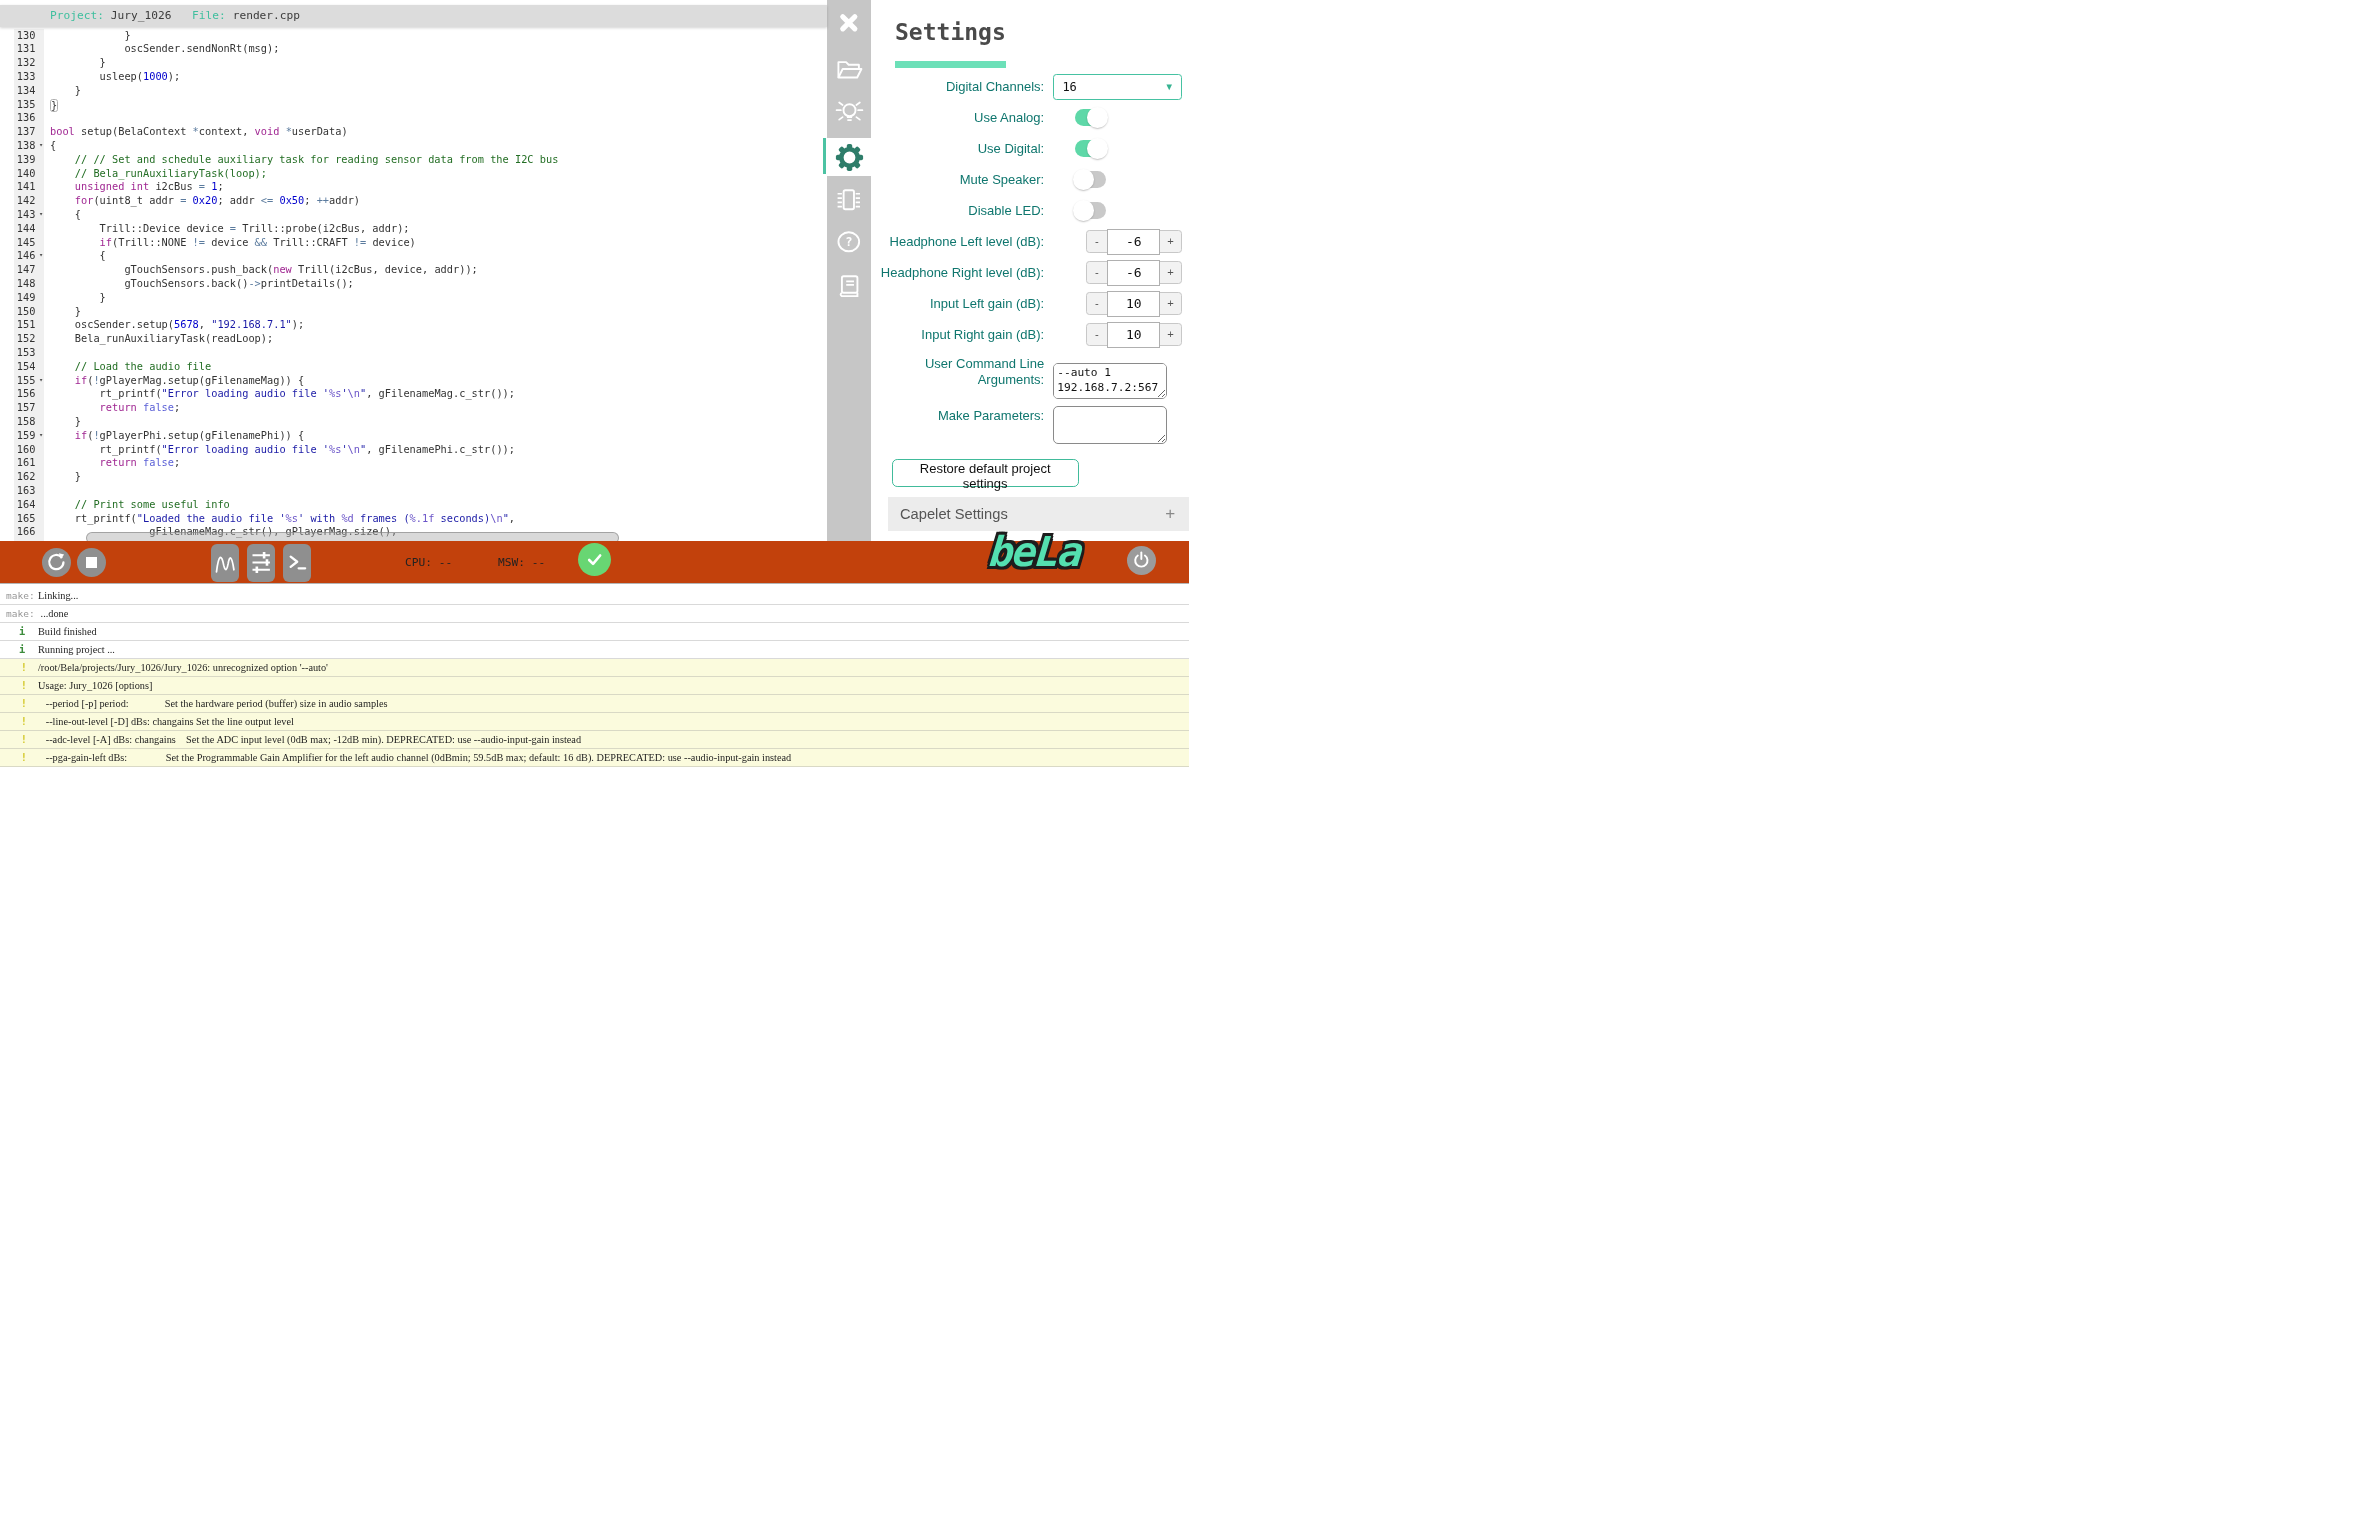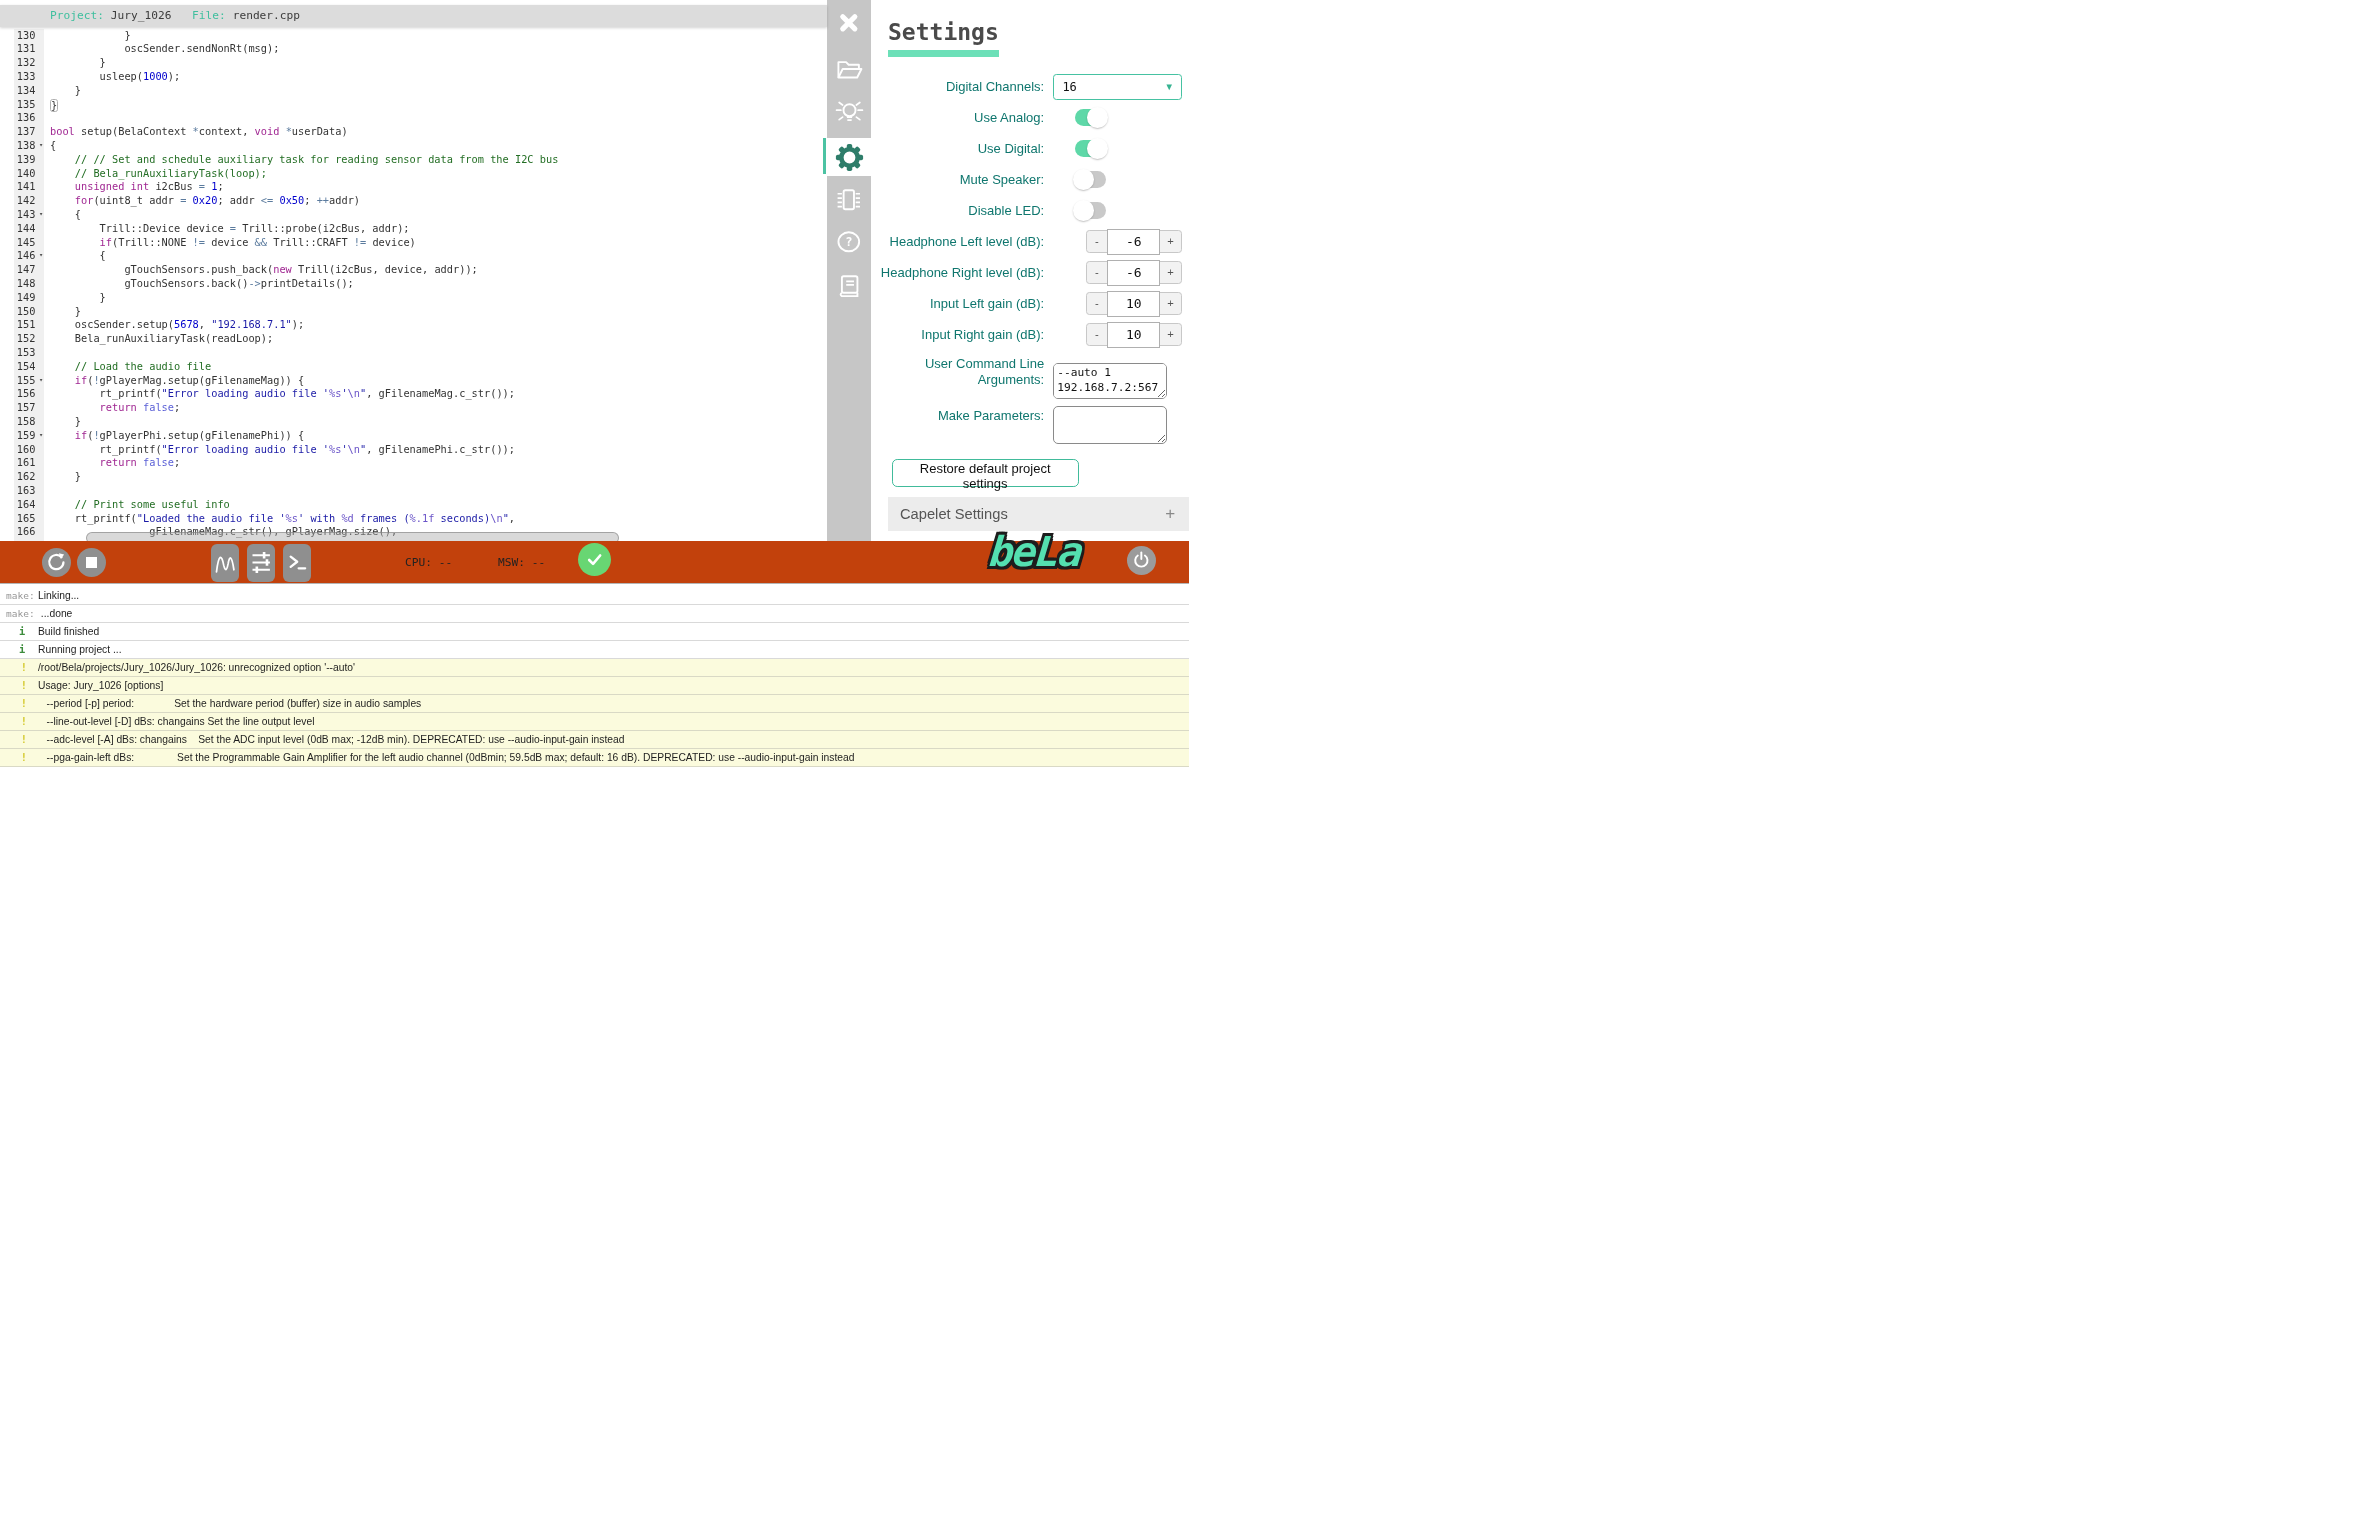--- a/index.html
+++ b/index.html
@@ -39,22 +39,22 @@
 
   
   #iconbar{position:absolute;left:827px;top:0;width:44px;height:541px;background:#c6c6c6;z-index:4;}
   .ibtn{position:absolute;left:0;width:44px;height:38px;display:flex;align-items:center;justify-content:center;}
   .ibtn.active{background:#fff;}
   #active-accent{position:absolute;left:823px;top:138px;width:3.4px;height:36px;background:#4cc3a3;z-index:5;}
   .ibtn svg{display:block;}
 
   
   #panel{position:absolute;left:871px;top:0;width:318px;height:541px;background:#fff;z-index:3;}
-  #settings-title{position:absolute;left:17px;top:20.7px;font-family:"DejaVu Sans Mono",monospace;
-      font-weight:bold;font-size:23px;color:#4a4a4a;line-height:1.0;padding-bottom:6px;
+  #settings-title{position:absolute;left:24px;top:20.7px;font-family:"DejaVu Sans Mono",monospace;
+      font-weight:bold;font-size:23px;color:#4a4a4a;line-height:1.0;padding-bottom:17px;
       border-bottom:7.8px solid #6ce0b8;}
   #srows{position:absolute;left:5.2px;top:71px;width:308px;}
   .srow{display:flex;align-items:center;height:31px;}
   .srow.ta1{height:43px;}
   .srow.ta2{height:45px;}
   .slabel{width:168px;text-align:right;color:#0f766e;font-size:13px;line-height:1.2;flex:none;}
   .sctrl{width:129px;margin-left:8.6px;flex:none;display:flex;align-items:center;}
   .select{width:129px;height:26px;box-sizing:border-box;border:1.7px solid #46c2a2;border-radius:3.4px;
           background:#fff;display:flex;align-items:center;}
   .select .sval{font-family:"DejaVu Sans Mono",monospace;font-size:12px;color:#111;margin-left:8.6px;flex:1;}
@@ -109,21 +109,21 @@
   
   #console{position:absolute;left:0;top:584px;width:1189px;height:183px;background:#fff;}
   #crows{position:absolute;left:0;top:2.6px;right:0;}
   .crow{display:flex;align-items:center;height:18px;box-sizing:border-box;
      border-bottom:0.9px solid #d9d9d9;background:#fff;}
   .crow.warn{background:#fbfbdd;border-bottom-color:#d9d9c5;}
   .cpre{width:38px;flex:none;font-family:"DejaVu Sans Mono",monospace;font-size:9.5px;
      color:#979797;padding-left:6px;box-sizing:border-box;}
   .crow.info .cpre{padding-left:19px;color:#3c8c3c;font-weight:bold;font-size:10.3px;}
   .crow.warn .cpre{padding-left:20.7px;color:#d4c92e;font-weight:bold;font-size:10.3px;}
-  .cmsg{font-family:Liberation Sans, sans-serif;font-size:10.3px;color:#1e1e1e;white-space:pre;}
+  .cmsg{font-family:Liberation Serif, serif;font-size:10.3px;color:#1e1e1e;white-space:pre;}
 </style>
 </head>
 <body>
 
 <div id="app">
 
   <div id="topbar">
     <span class="lab">Project:</span>
     <span class="val">Jury_1026</span>
     <span class="lab">File:</span>

